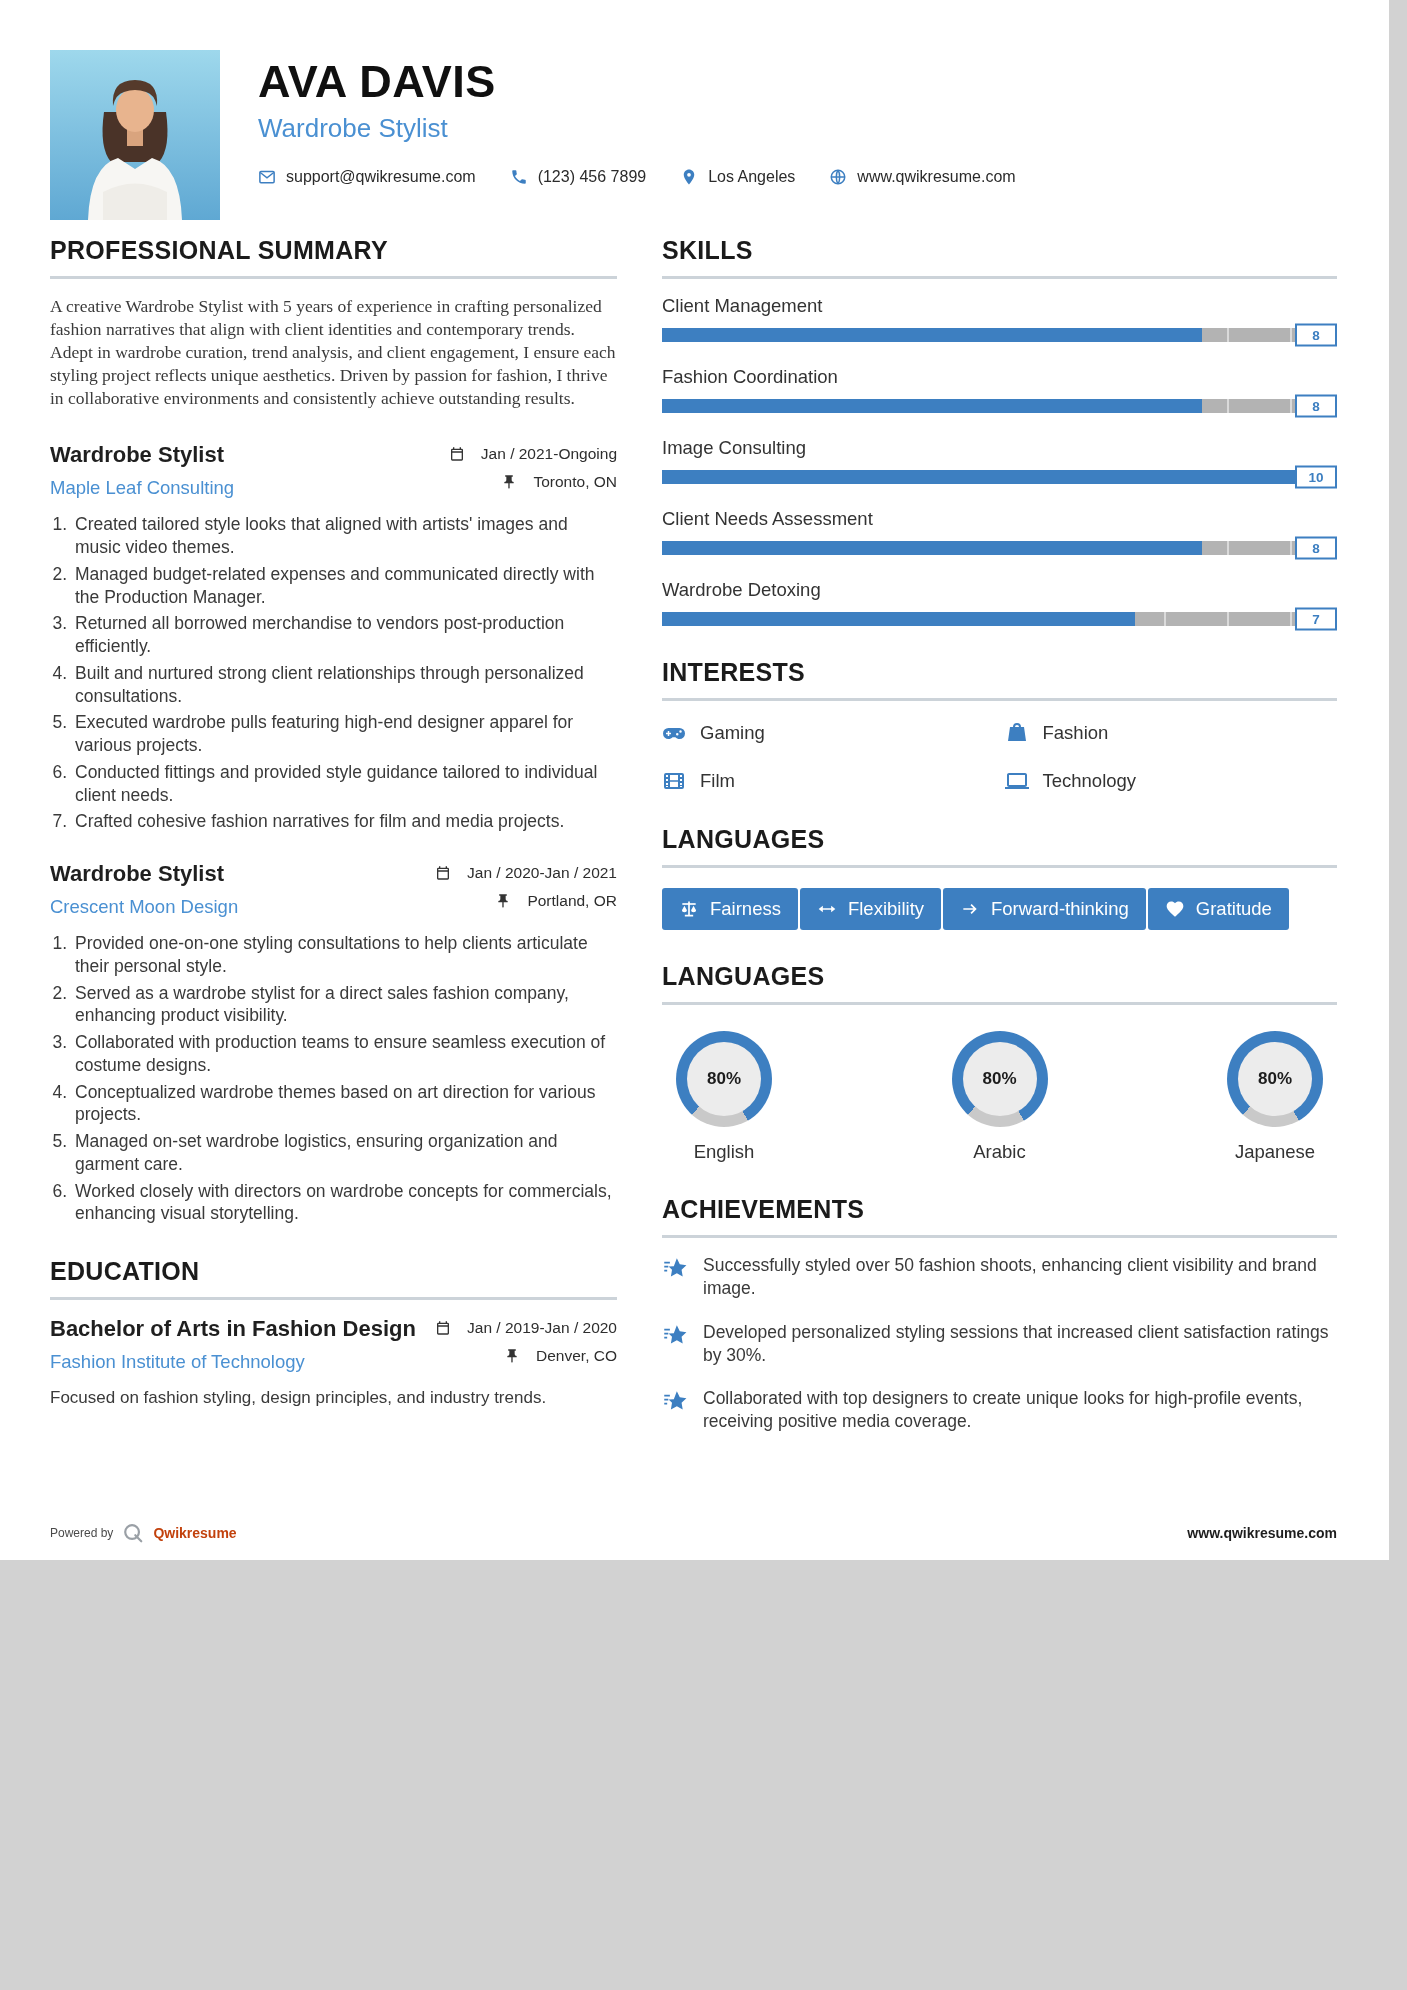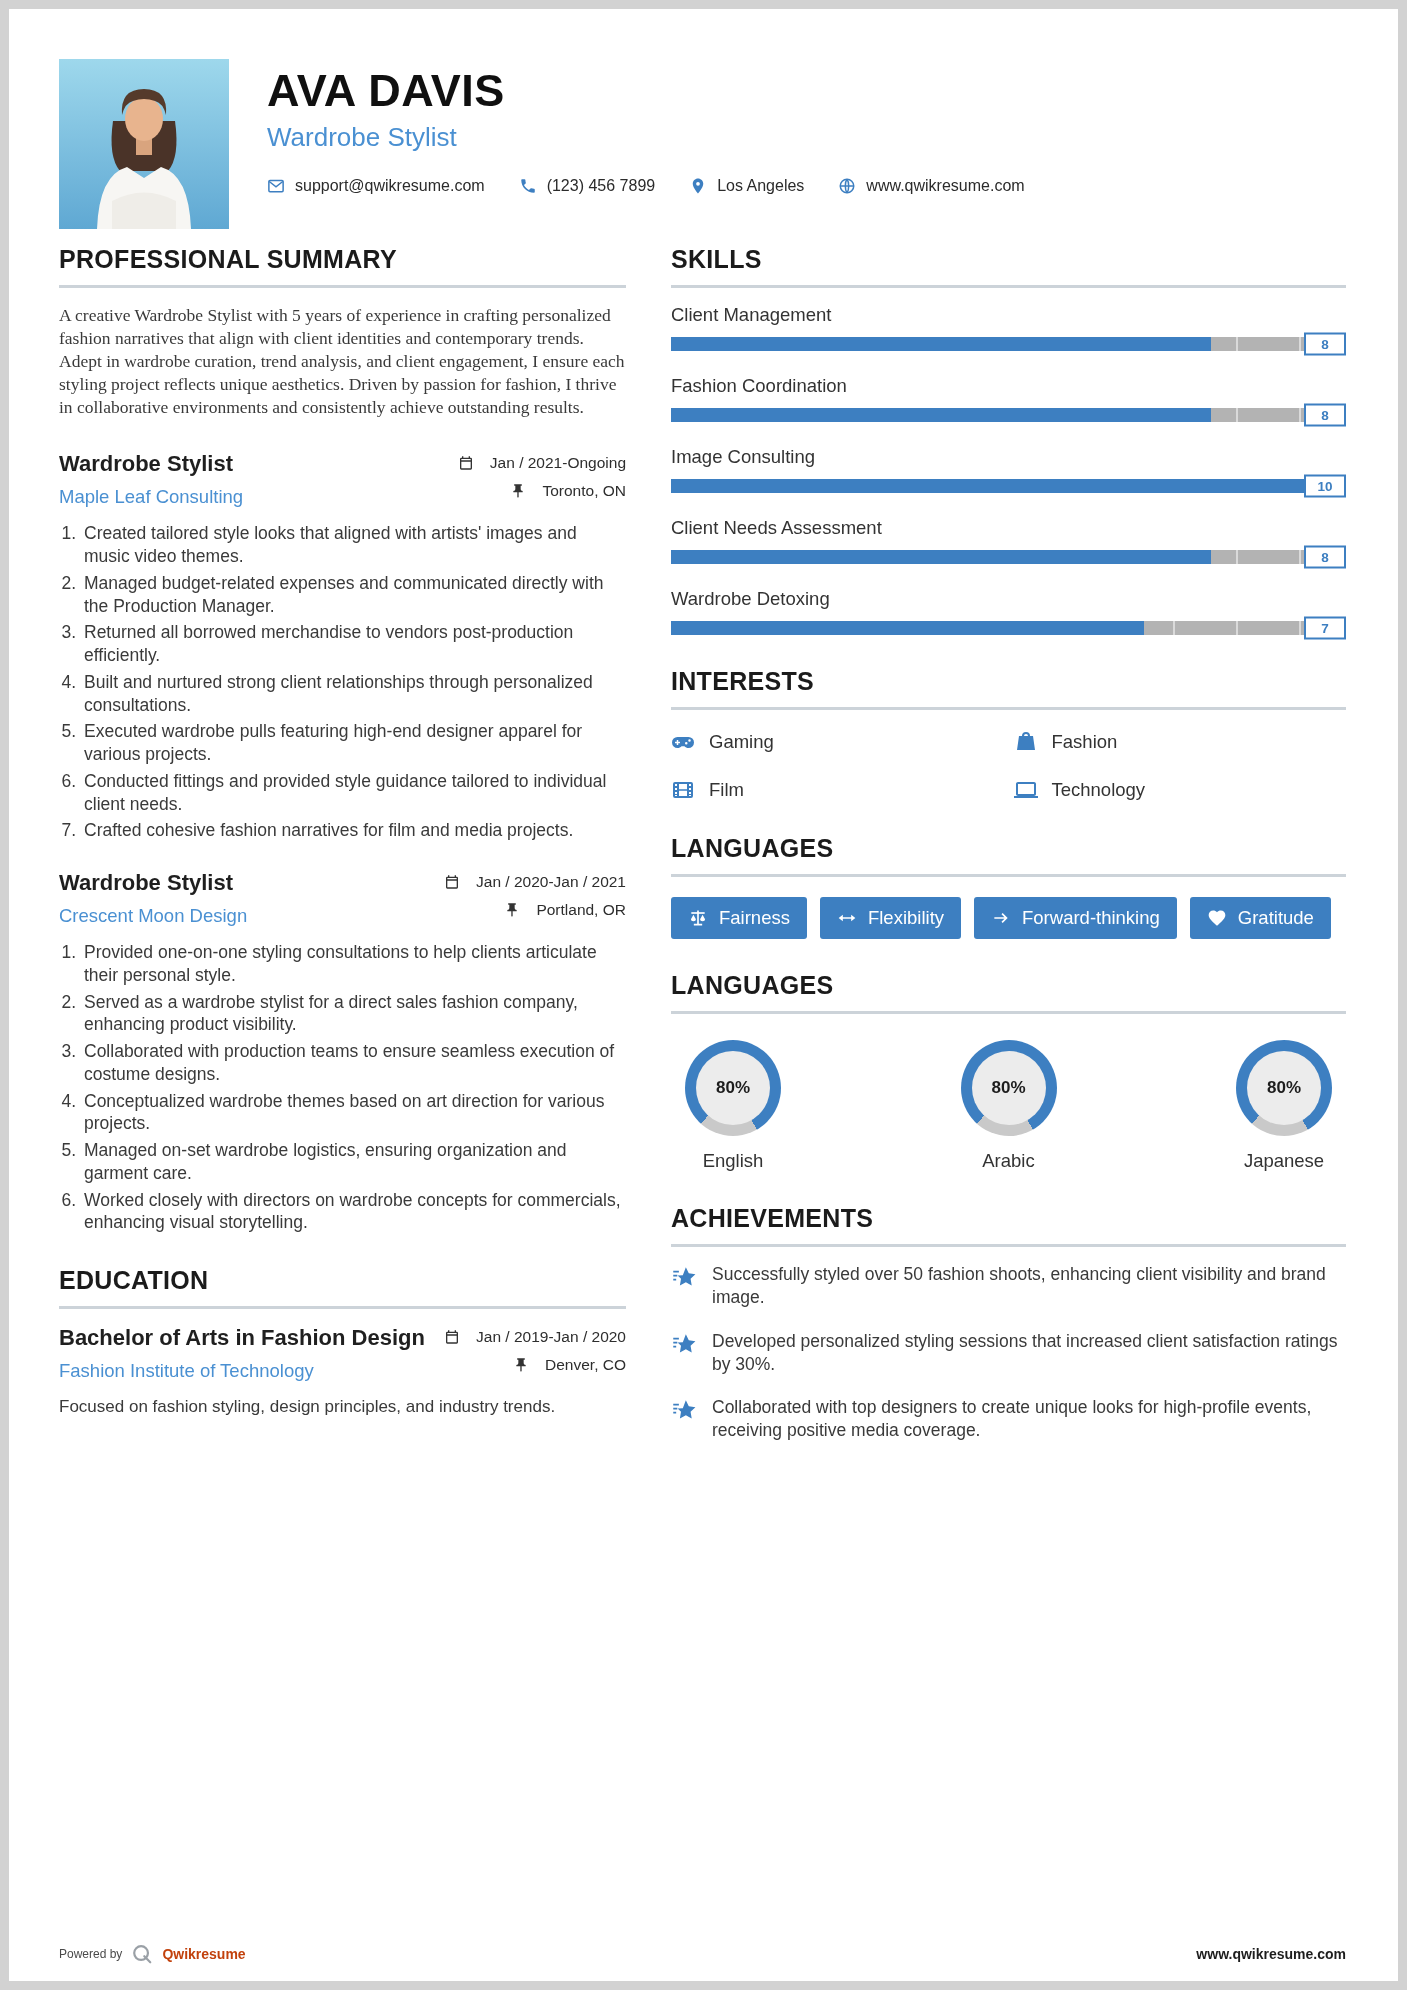--- a/index.html
+++ b/index.html
@@ -4,21 +4,21 @@
 <style>
   :root{
     --accent:#3d7fc1;
     --link:#4a90d2;
     --heading:#1b1b1b;
     --text:#3a3a3a;
   }
   *{box-sizing:border-box;margin:0;padding:0;}
   html,body{width:1407px;}
   body{background:#d2d2d2;font-family:"Liberation Sans",sans-serif;}
-  .page{position:relative;width:1389px;height:1972px;margin:9px;background:#fff;overflow:hidden;}
+  .page{position:relative;width:1389px;height:1560px;background:#fff;overflow:hidden;}
 
   
   .header{display:flex;padding:50px 52px 0 50px;gap:24px;}
   .photo{width:170px;height:170px;flex:0 0 170px;}
   .photo svg{width:100%;height:100%;display:block;}
   .header-info{padding-top:8px;padding-left:14px;}
   .name{font-size:45px;font-weight:700;color:#101010;letter-spacing:.5px;line-height:1.05;}
   .headline{font-size:26px;color:var(--link);margin-top:8px;font-weight:400;}
   .contact{display:flex;gap:34px;margin-top:24px;align-items:center;flex-wrap:wrap;}
   .contact-item{display:flex;align-items:center;gap:10px;font-size:16px;color:#2b2b2b;}
@@ -59,21 +59,21 @@
   .skill-score{position:absolute;right:0;top:50%;transform:translateY(-50%);min-width:42px;height:23px;
     background:#fff;border:2px solid var(--accent);color:var(--accent);font-size:13.5px;font-weight:700;
     display:flex;align-items:center;justify-content:center;}
 
   
   .interests-grid{display:grid;grid-template-columns:1fr 1fr;row-gap:24px;column-gap:10px;padding-top:4px;}
   .interest{display:flex;align-items:center;gap:14px;font-size:18.5px;color:#333;}
   .interest .icon{width:24px;height:24px;color:var(--accent);flex:0 0 24px;}
 
   
-  .strengths-wrap{display:flex;flex-wrap:wrap;gap:13px;padding-top:4px;}
+  .strengths-wrap{display:flex;flex-wrap:wrap;gap:2px;padding-top:4px;}
   .strength{display:flex;align-items:center;gap:11px;background:var(--accent);color:#fff;
     font-size:18.5px;padding:10px 17px;border-radius:3px;}
   .strength .icon{width:20px;height:20px;color:#fff;flex:0 0 20px;}
 
   
   .langs{display:flex;justify-content:space-between;padding:10px 14px 0;gap:40px;}
   .lang{text-align:center;}
   .donut{width:96px;height:96px;border-radius:50%;margin:0 auto;
     background:conic-gradient(from 222deg,var(--accent) var(--p,80%),#c9c9c9 0);
     display:flex;align-items:center;justify-content:center;}

